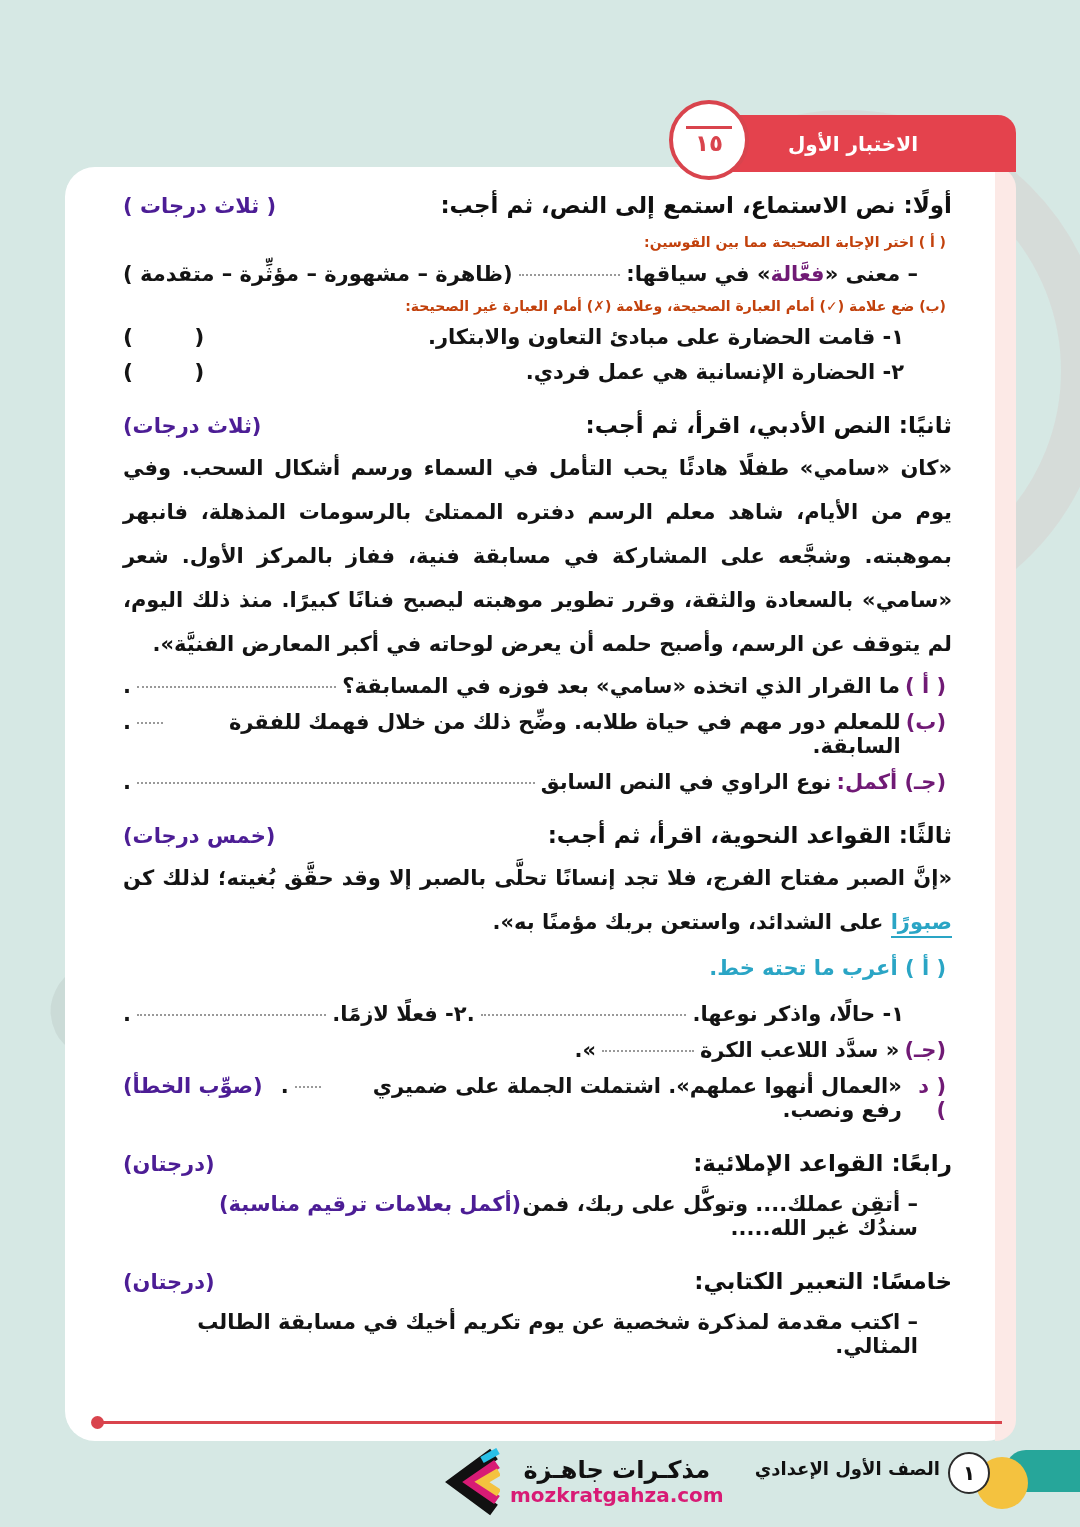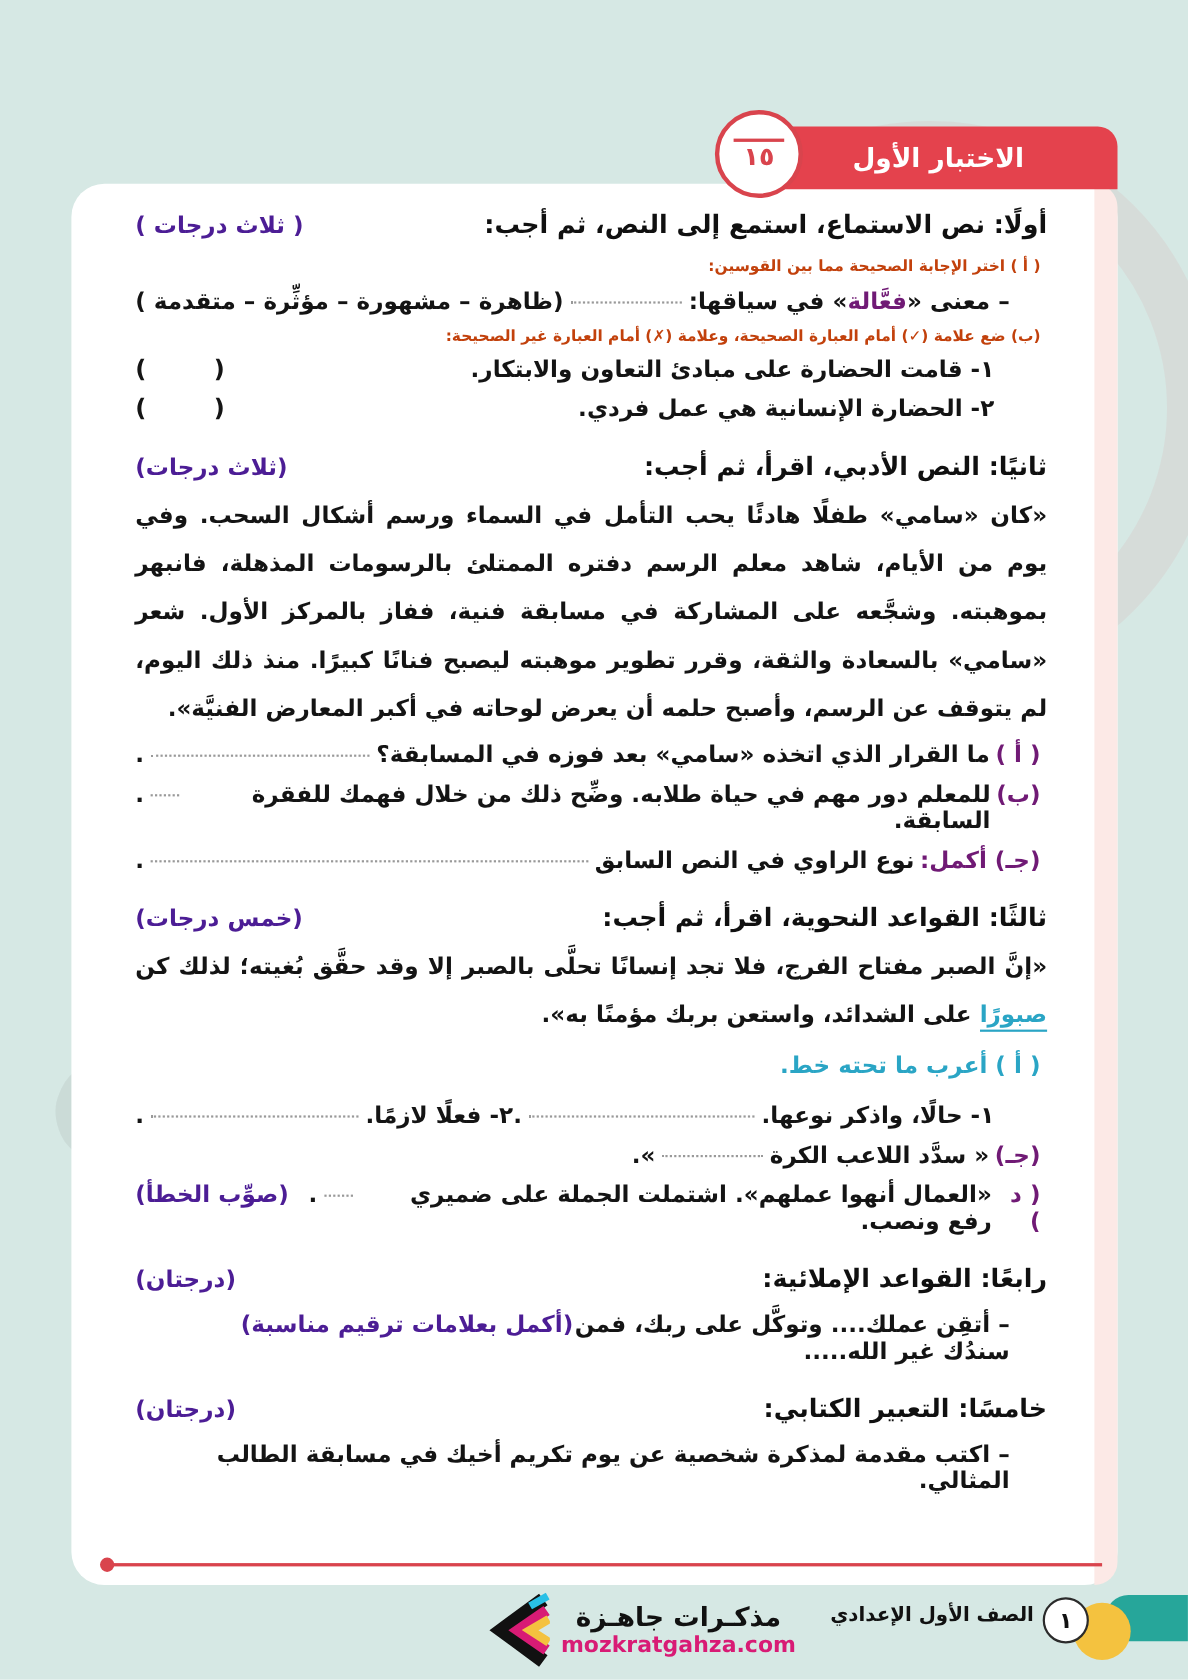--- a/index.html
+++ b/index.html
@@ -26,23 +26,23 @@
   }
   .pink-strip{
     position:absolute;top:0;left:930px;width:21px;height:100%;
     background:#fce9e6;border-radius:0 30px 30px 0;
   }
   .header-bar{
     position:absolute;left:690px;top:115px;width:326px;height:57px;
     background:#e4424d;border-radius:18px 18px 0 18px;z-index:4;
     display:flex;align-items:center;justify-content:center;
   }
-  .header-title{color:#fff;font-size:24px;font-weight:bold;letter-spacing:0;}
+  .header-title{color:#fff;font-size:20px;font-weight:bold;letter-spacing:0;}
   .badge{
-    position:absolute;left:650px;top:100px;width:80px;height:80px;
+    position:absolute;left:669px;top:100px;width:80px;height:80px;
     background:#fff;border:4px solid #d9444d;border-radius:50%;
     box-sizing:border-box;z-index:5;
     display:flex;flex-direction:column;align-items:center;justify-content:center;
   }
   .badge-line{width:46px;height:3px;background:#d9444d;margin-bottom:3px;}
   .badge-num{color:#d9444d;font-size:23px;font-weight:bold;line-height:1;}
   
   .content{
     position:absolute;left:75px;top:178px;width:905px;z-index:3;
     direction:rtl;color:#141414;

